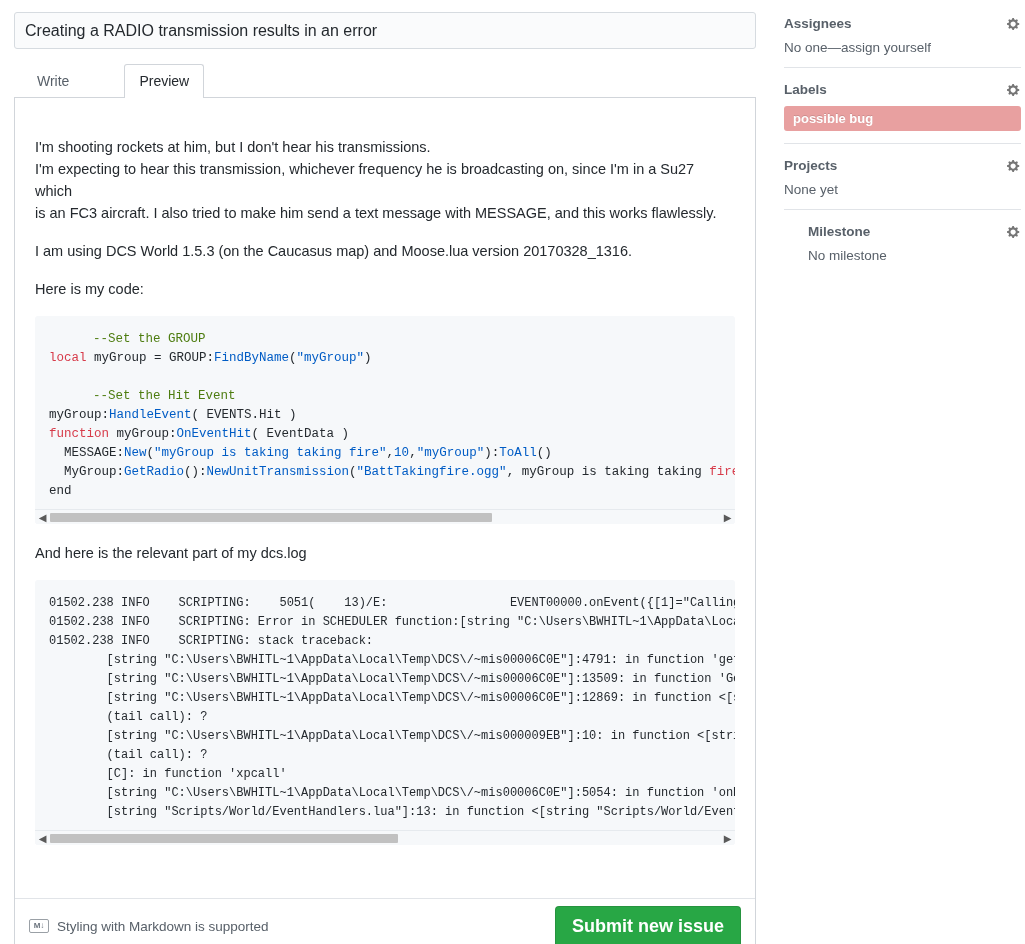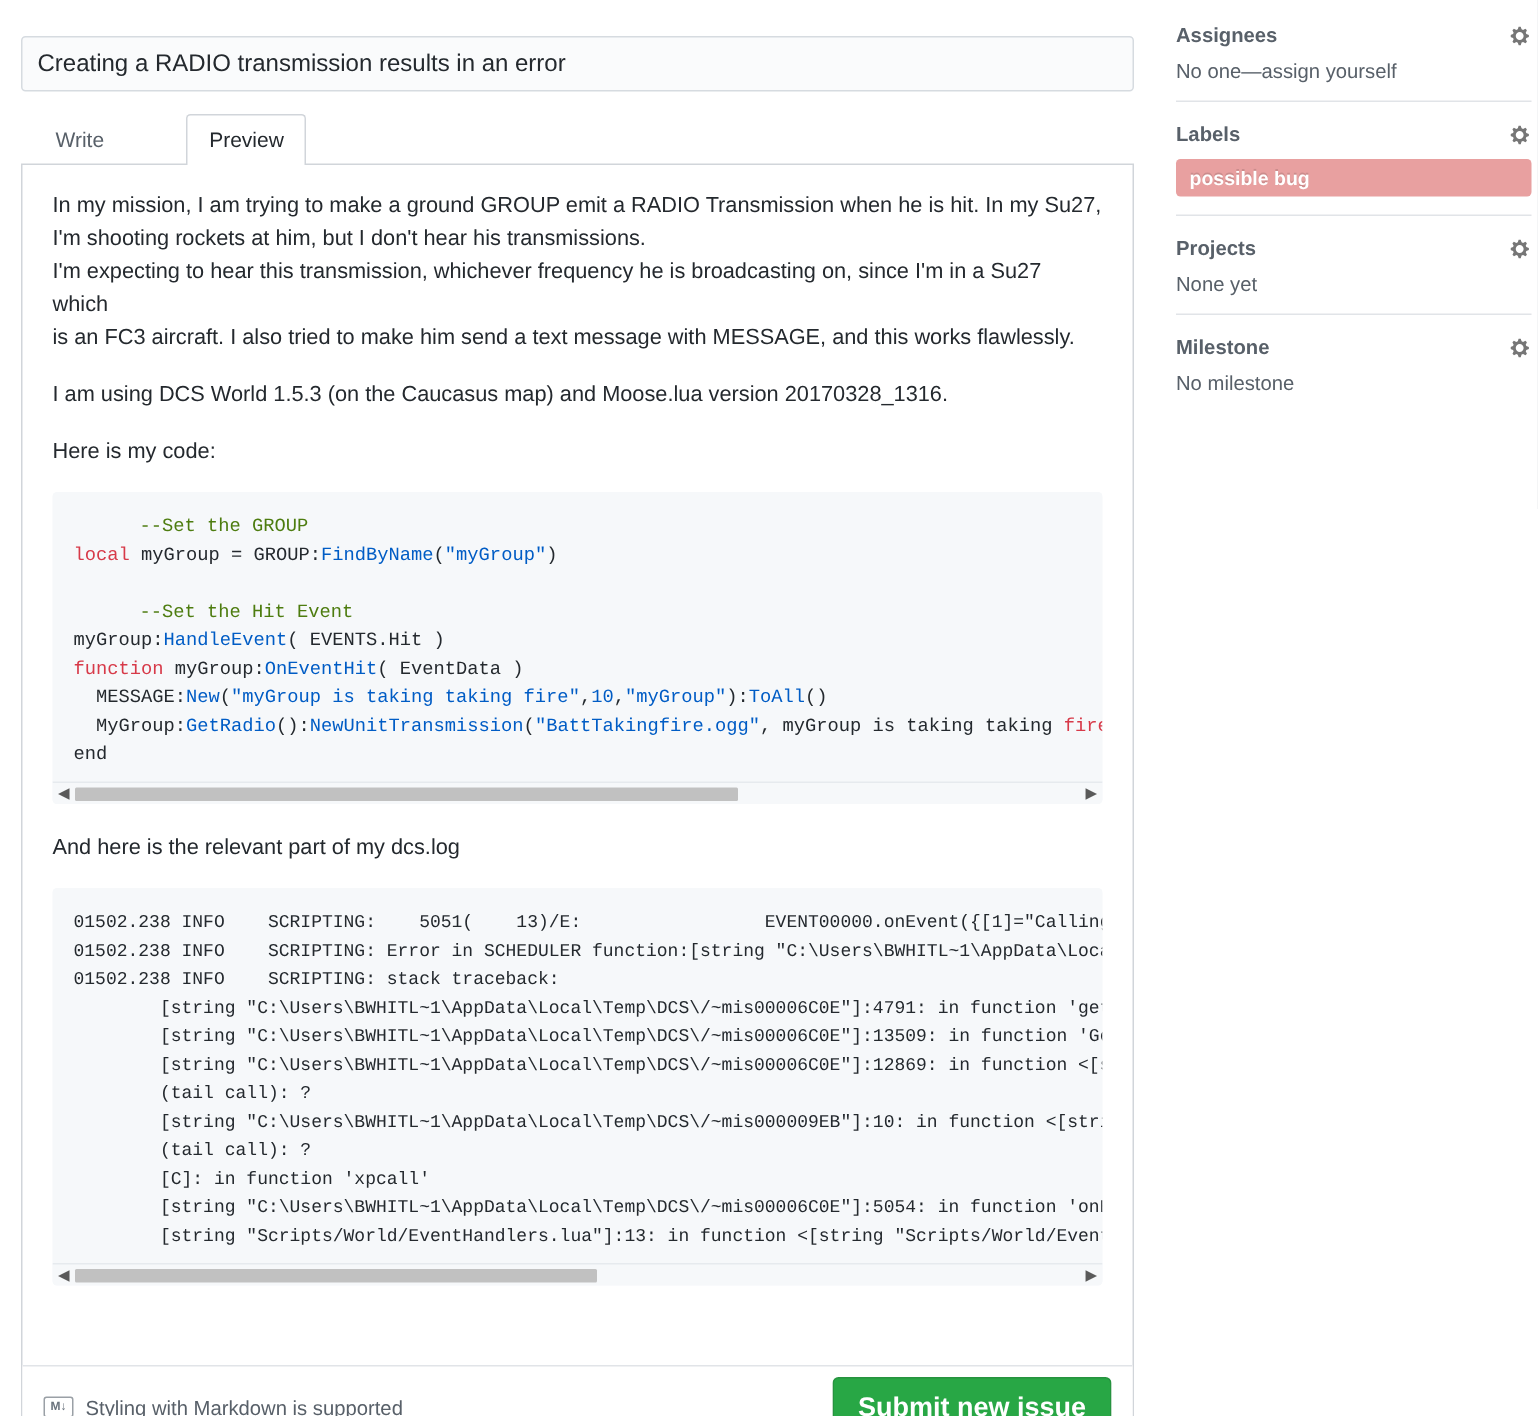--- a/index.html
+++ b/index.html
@@ -15,21 +15,21 @@
   .page {
     position: relative;
     width: 1025px; height: 944px;
     display: flex;
     gap: 0;
   }
 
   
   .main {
     width: 770px;
-    padding: 24px 14px 0 14px;
+    padding: 12px 14px 0 14px;
   }
 
   .title-input {
     width: 100%;
     height: 37px;
     border: 1px solid #d6dbe0;
     border-radius: 3px;
     background: #fafbfc;
     padding: 6px 10px;
     font-size: 16px;
@@ -184,21 +184,21 @@
   .sidebar {
     width: 255px;
     padding: 14px 4px 0 14px;
   }
   .side-section {
     border-bottom: 1px solid #e1e4e8;
     padding: 2px 0 12px 0;
     margin-bottom: 12px;
     position: relative;
   }
-  .side-section:last-child { border-bottom: none; }
+  .side-section:last-child { border-bottom: none; margin-left: 24px; }
   .side-head {
     display: flex;
     align-items: center;
     justify-content: space-between;
     font-size: 13.5px;
     font-weight: bold;
     color: #586069;
     margin-bottom: 9px;
   }
   .side-body {
@@ -233,21 +233,21 @@
 
     <div class="tabs">
       <div class="tab">Write</div>
       <div class="tab active">Preview</div>
     </div>
 
     <div class="body-area">
 
       <div class="preview-content">
         <p class="tight">
-          <span>In my mission, I am trying to make a ground GROUP emit a RADIO Transmission when he is hit. In my Su27,</span><br>
+          <br>
           <span>I'm shooting rockets at him, but I don't hear his transmissions.</span><br>
           <span>I'm expecting to hear this transmission, whichever frequency he is broadcasting on, since I'm in a Su27 which</span><br>
           <span>is an FC3 aircraft. I also tried to make him send a text message with MESSAGE, and this works flawlessly.</span>
         </p>
         <p>I am using DCS World 1.5.3 (on the Caucasus map) and Moose.lua version 20170328_1316.</p>
         <p>Here is my code:</p>
       </div>
 
       <div class="codeblock">
         <div class="code-scroll"><span class="tok-com">--Set the GROUP</span>

